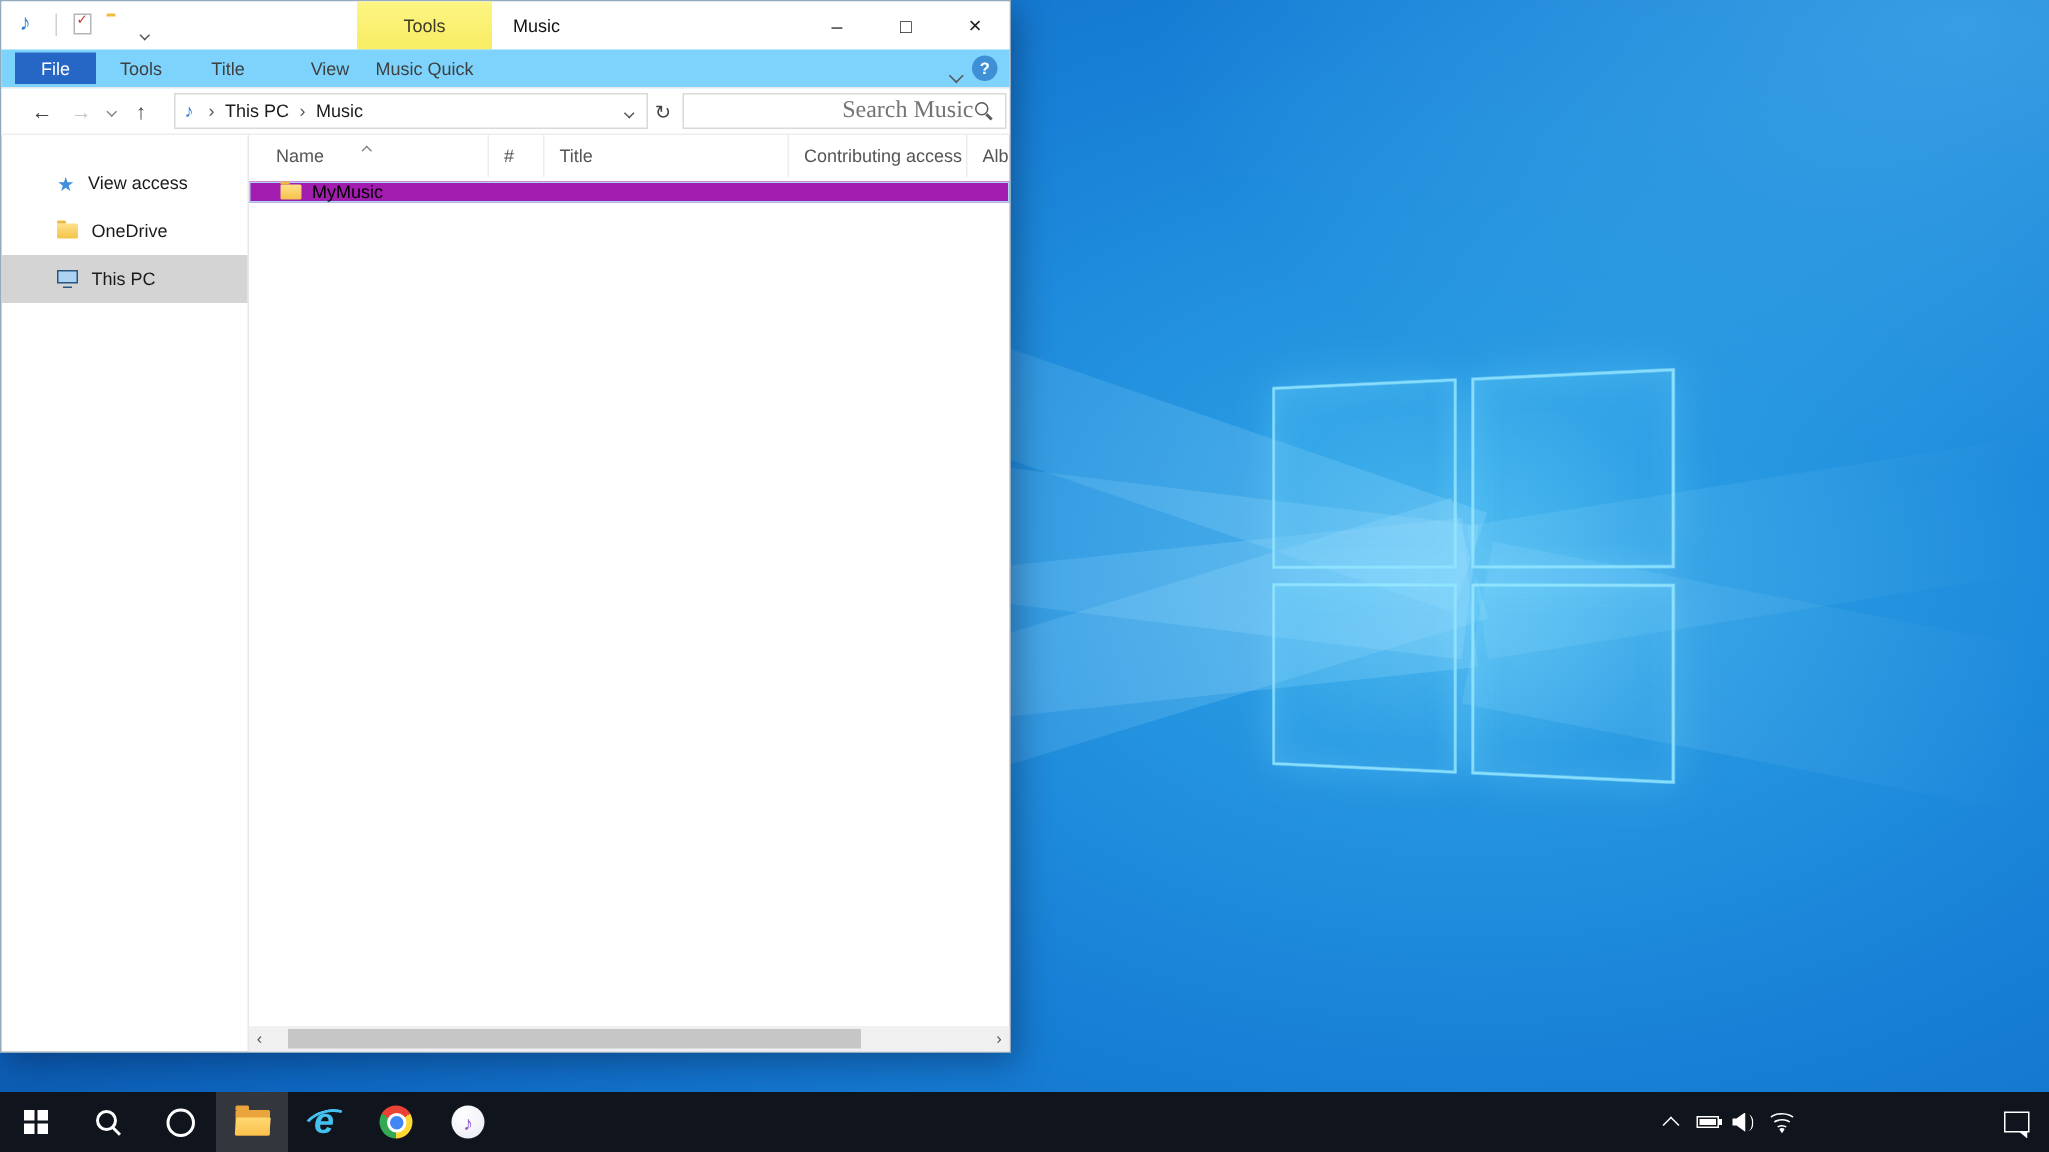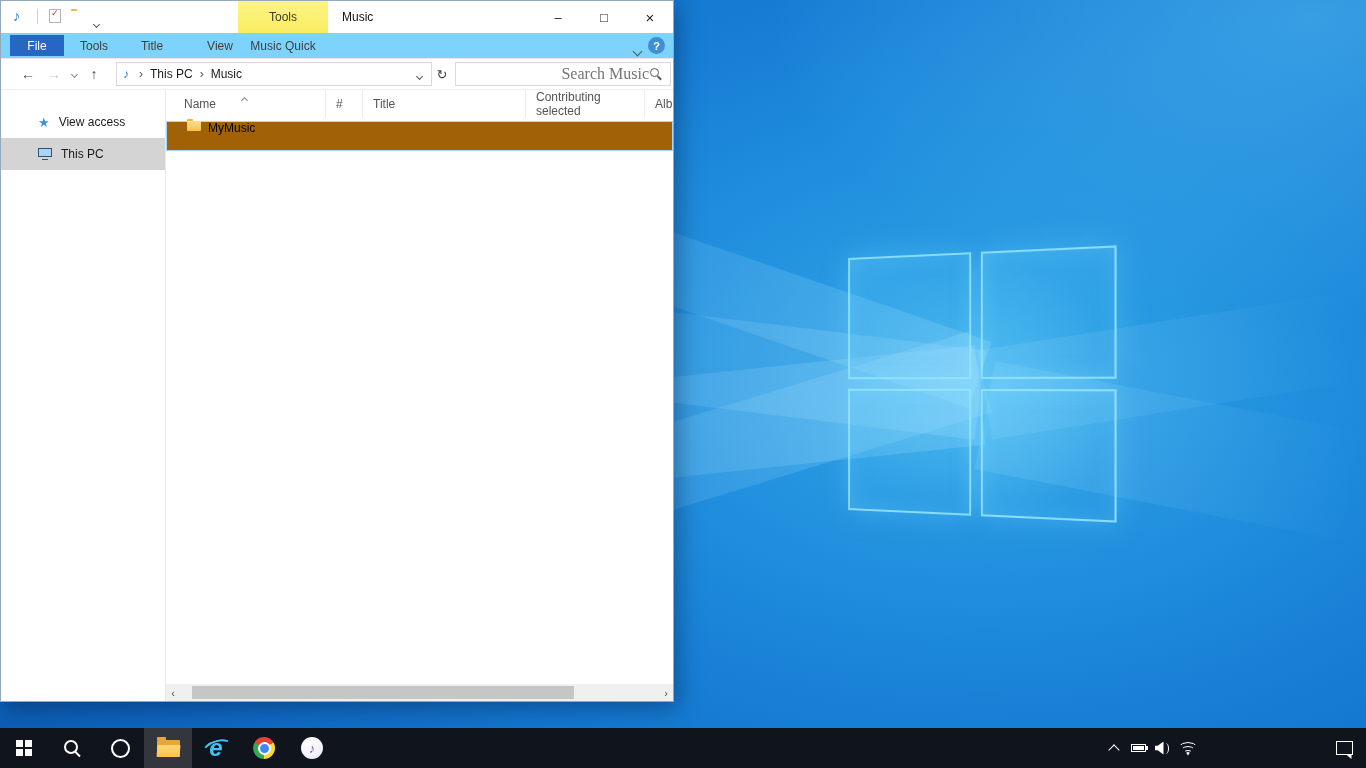--- a/index.html
+++ b/index.html
@@ -100,21 +100,21 @@
   .content{flex:1;display:flex;flex-direction:column;min-width:0;position:relative;}
   .cols{height:28px;flex:0 0 28px;display:flex;font-size:12px;color:#555;}
   .col{display:flex;align-items:center;border-right:1px solid #ededed;box-sizing:border-box;position:relative;padding-left:10px;}
   .col.name{width:160px;flex:0 0 160px;padding-left:18px;}
   .col.num{width:37px;flex:0 0 37px;}
   .col.title{width:163px;flex:0 0 163px;}
   .col.artists{width:119px;flex:0 0 119px;}
   .col.album{flex:1;border-right:none;}
   .sort-chev{position:absolute;left:76px;top:2px;color:#888;}
   .rows{flex:1;padding-top:3px;position:relative;}
-  .filerow{height:30px;display:flex;padding-left:21px;gap:7px;background:#a16207;
+  .filerow{height:14px;display:flex;align-items:center;padding-left:21px;gap:7px;background:#a21caf;
     box-shadow:inset 0 0 0 1px #a9d6fa;font-size:12px;color:#000;}
   .hscroll{height:17px;flex:0 0 17px;background:#f0f0f0;display:flex;align-items:stretch;}
   .scroll-arrow{width:14px;display:flex;align-items:center;justify-content:center;font-size:11px;color:#505050;}
   .scroll-track{flex:1;position:relative;}
   .scroll-thumb{position:absolute;left:12px;top:2px;bottom:2px;width:382px;background:#c6c6c6;}
 
   .statusbar{height:24px;flex:0 0 24px;border-top:1px solid #e8e8e8;display:flex;align-items:center;
     padding:0 6px 0 22px;font-size:12px;color:#333;box-sizing:border-box;}
   .status-sel{margin-left:32px;}
   .status-spacer{flex:1;}
@@ -239,40 +239,44 @@
       </div>
     </div>
 
     <div class="main">
 
       <div class="navpane">
         <div class="nav-item">
           <span class="star">★</span>
           <span>View access</span>
         </div>
+        <div class="nav-item">
+          <span class="mini-folder"></span>
+          <span>OneDrive</span>
+        </div>
         <div class="nav-item selected">
           <span class="monitor"></span>
           <span>This PC</span>
         </div>
       </div>
 
       <div class="content">
         <div class="cols">
           <div class="col name">
             <span class="sort-chev"><span class="chev up tiny"></span></span>
             <span>Name</span>
           </div>
           <div class="col num">
             <span>#</span>
           </div>
           <div class="col title">
             <span>Title</span>
           </div>
           <div class="col artists">
-            <span>Contributing selected</span>
+            <span>Contributing access</span>
           </div>
           <div class="col album">
             <span>Alb</span>
           </div>
         </div>
         <div class="rows">
           <div class="filerow">
             <span class="mini-folder"></span>
             <span>MyMusic</span>
           </div>

